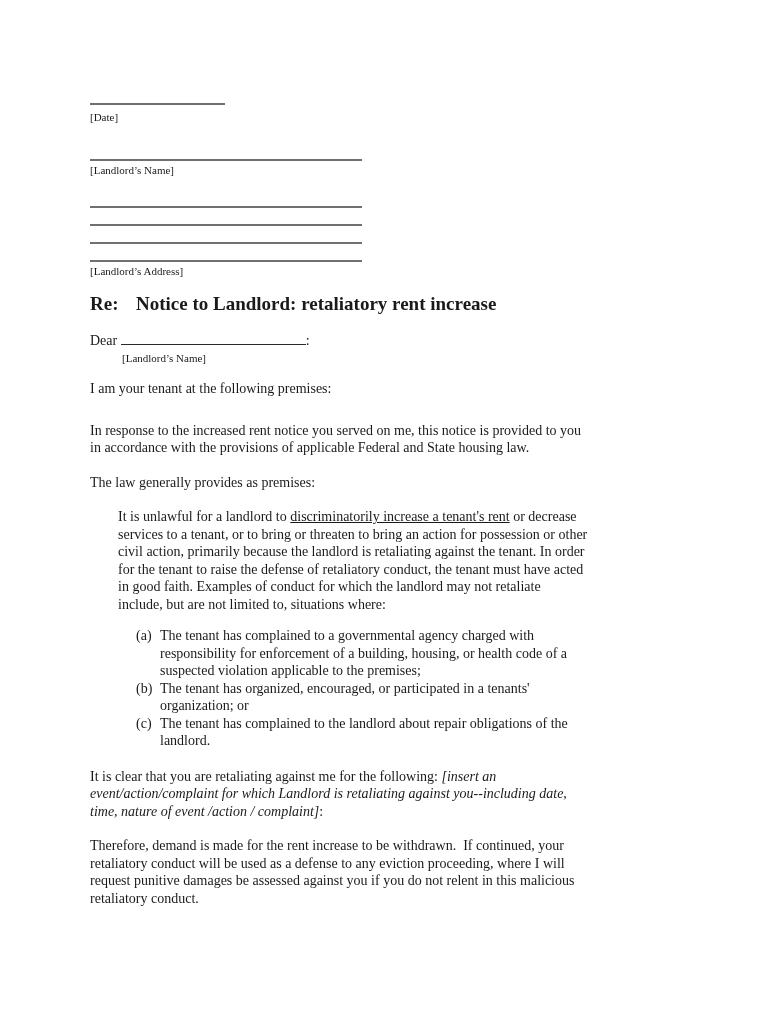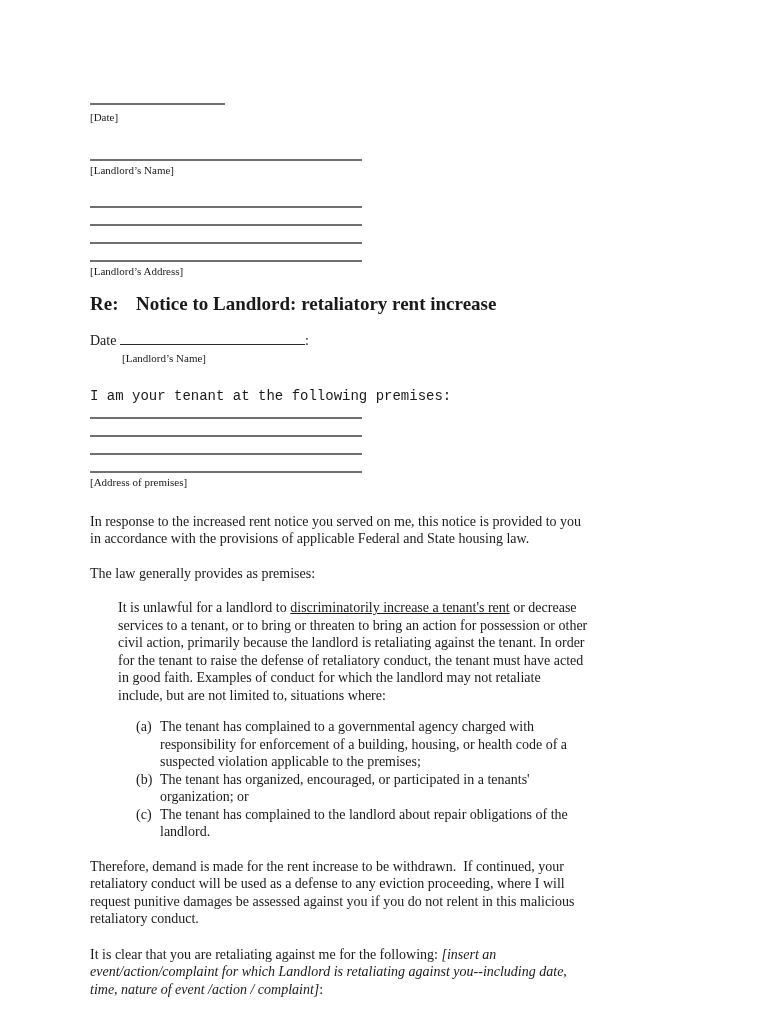--- a/index.html
+++ b/index.html
@@ -45,21 +45,21 @@
   .subject .re { display: inline-block; width: 46px; }
   .salutation { margin-top: 17px; line-height: 18px; }
   .fillin-inline {
     display: inline-block;
     width: 185px;
     height: 14px;
     border-bottom: 1.5px solid #2b2b2b;
     vertical-align: baseline;
   }
   .salutation-hint { margin-left: 32px; margin-top: 2px; }
-  .premises-intro { margin-top: 23px; font-family: Liberation Mono, monospace; }
+  .premises-intro { margin-top: 15px; }
   .prem-lines { margin-top: 0; }
   .para { white-space: pre-wrap; }
   .para-response  { margin-top: 24px; }
   .para-law-intro { margin-top: 17px; }
   .law-quote {
     margin-top: 17px;
     margin-left: 28px;
     white-space: pre-wrap;
   }
   .law-quote .ul { text-decoration: underline; }
@@ -87,32 +87,25 @@
   <div class="addr-block">
     <div class="write-line wl-first"></div>
     <div class="write-line wl-next"></div>
     <div class="write-line wl-next"></div>
     <div class="write-line wl-next"></div>
     <div class="hint">[Landlord’s Address]</div>
   </div>
 
   <div class="subject"><span class="re">Re:</span><span>Notice to Landlord: retaliatory rent increase</span></div>
 
-  <div class="salutation"><span>Date </span><span class="fillin-inline"></span><span>:</span></div>
+  <div class="salutation"><span>Dear </span><span class="fillin-inline"></span><span>:</span></div>
   <div class="hint salutation-hint">[Landlord’s Name]</div>
 
   <div class="premises-intro">I am your tenant at the following premises:</div>
 
-  <div class="prem-lines">
-    <div class="write-line prem-first"></div>
-    <div class="write-line wl-next"></div>
-    <div class="write-line wl-next"></div>
-    <div class="write-line wl-next"></div>
-    <div class="hint">[Address of premises]</div>
-  </div>
 
   <div class="para para-response">In response to the increased rent notice you served on me, this notice is provided to you in accordance with the provisions of applicable Federal and State housing law.</div>
 
   <div class="para para-law-intro">The law generally provides as premises:</div>
 
   <div class="law-quote"><span>It is unlawful for a landlord to </span><span class="ul">discriminatorily increase a tenant's rent</span><span> or decrease services to a tenant, or to bring or threaten to bring an action for possession or other civil action, primarily because the landlord is retaliating against the tenant. In order for the tenant to raise the defense of retaliatory conduct, the tenant must have acted in good faith. Examples of conduct for which the landlord may not retaliate include, but are not limited to, situations where:</span></div>
 
   <div class="legal-list">
     <div class="legal-item">
       <span class="marker">(a)</span>
@@ -121,17 +114,17 @@
     <div class="legal-item">
       <span class="marker">(b)</span>
       <div class="itext para">The tenant has organized, encouraged, or participated in a tenants' organization; or</div>
     </div>
     <div class="legal-item">
       <span class="marker">(c)</span>
       <div class="itext para">The tenant has complained to the landlord about repair obligations of the landlord.</div>
     </div>
   </div>
 
+  <div class="para para-clear"><span>It is clear that you are retaliating against me for the following: </span><span class="ital">[insert an event/action/complaint for which Landlord is retaliating against you--including date, time, nature of event /action / complaint]</span><span>:</span></div>
+
   <div class="para para-demand">Therefore, demand is made for the rent increase to be withdrawn.  If continued, your retaliatory conduct will be used as a defense to any eviction proceeding, where I will request punitive damages be assessed against you if you do not relent in this malicious retaliatory conduct.</div>
-
-  <div class="para para-clear"><span>It is clear that you are retaliating against me for the following: </span><span class="ital">[insert an event/action/complaint for which Landlord is retaliating against you--including date, time, nature of event /action / complaint]</span><span>:</span></div>
 
 </div>
 
 </body></html>

